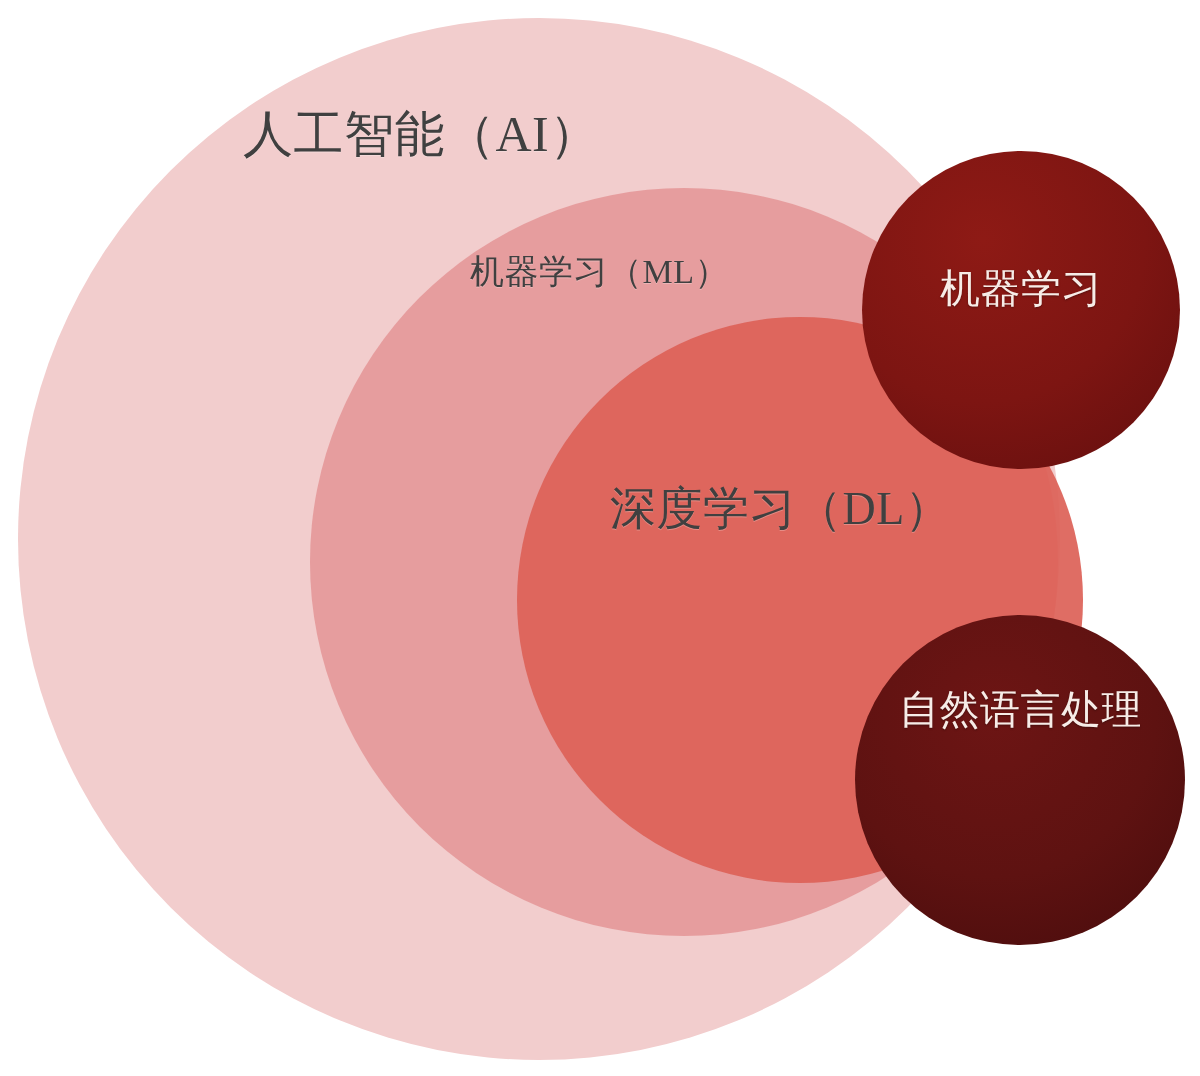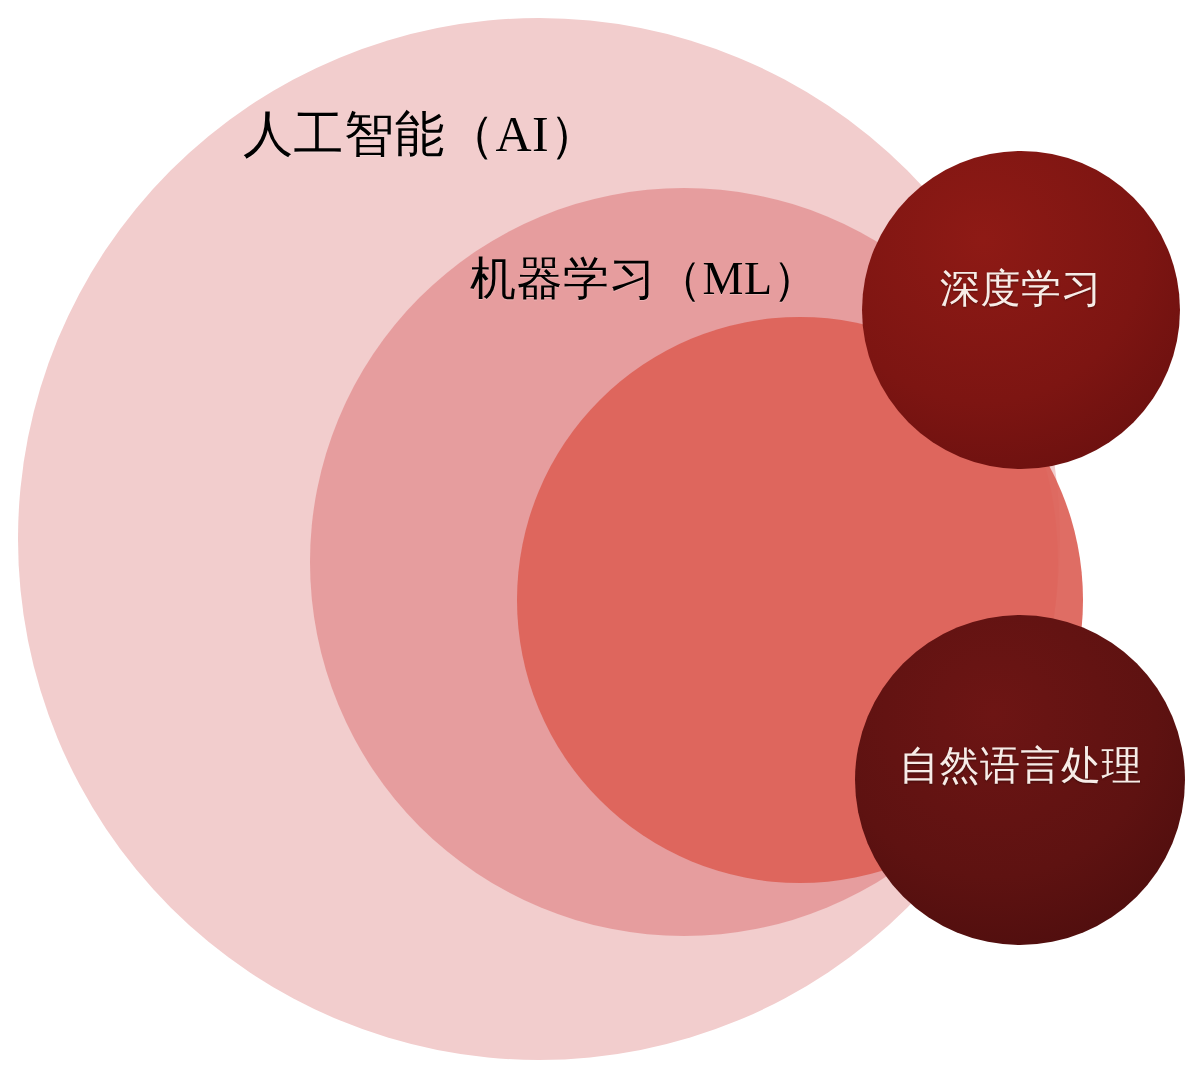--- a/index.html
+++ b/index.html
@@ -24,52 +24,52 @@
     width: 1200px;
     height: 1076px;
   }
   .label {
     position: absolute;
     white-space: nowrap;
     line-height: 1.18;
     letter-spacing: 0.5px;
   }
   .label-dark {
-    color: #000000;
+    color: #404040;
     text-shadow: 0 1px 0 rgba(255,255,255,0.25);
   }
   .label-light {
     color: #f7ece7;
     text-align: center;
     text-shadow: 0 1px 2px rgba(0,0,0,0.35);
   }
   #label-ai {
     left: 243px;
     top: 105px;
     font-size: 50px;
   }
   #label-ml {
     left: 470px;
     top: 252px;
-    font-size: 46px;
+    font-size: 34px;
   }
   #label-dl {
     left: 610px;
     top: 482px;
     font-size: 46px;
   }
   #label-cv {
     left: 886px;
     top: 265px;
     width: 270px;
     font-size: 40px;
   }
   #label-nlp {
     left: 868px;
-    top: 742px;
+    top: 686px;
     width: 305px;
     font-size: 40px;
   }
   .label-line {
     display: block;
   }
 </style>
 </head>
 <body>
 
@@ -101,22 +101,25 @@
   </svg>
 
   <div class="label label-dark" id="label-ai">
     <span class="label-line">人工智能（AI）</span>
   </div>
 
   <div class="label label-dark" id="label-ml">
     <span class="label-line">机器学习（ML）</span>
   </div>
 
+  <div class="label label-dark" id="label-dl">
+    <span class="label-line">深度学习（DL）</span>
+  </div>
 
   <div class="label label-light" id="label-cv">
-    <span class="label-line">深度学习</span>
+    <span class="label-line">机器学习</span>
   </div>
 
   <div class="label label-light" id="label-nlp">
     <span class="label-line">自然语言处理</span>
   </div>
 
 </div>
 
 </body></html>

